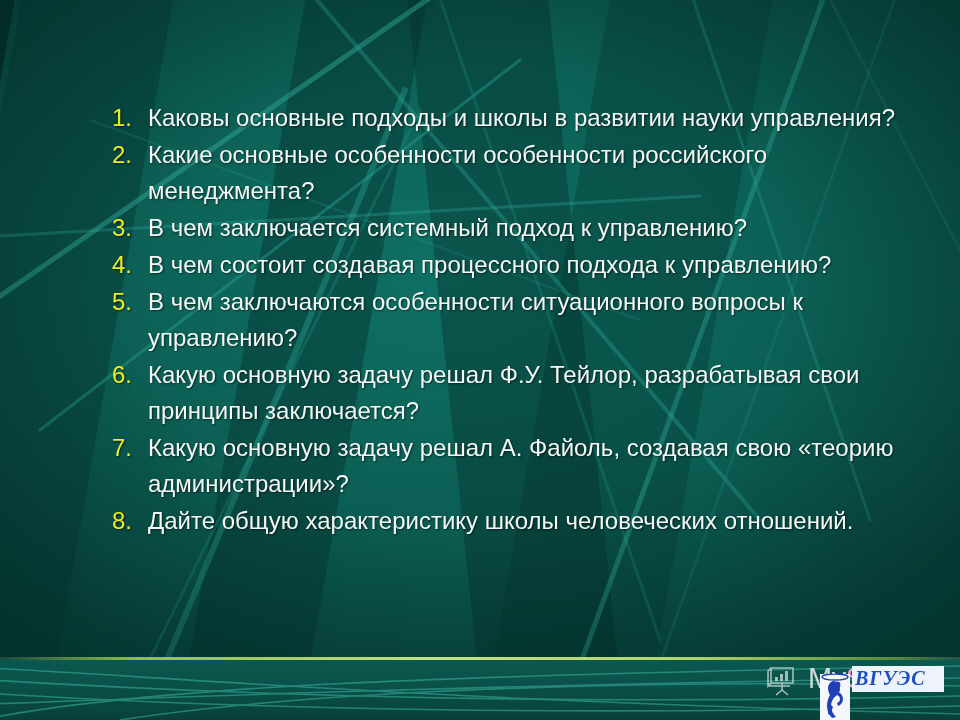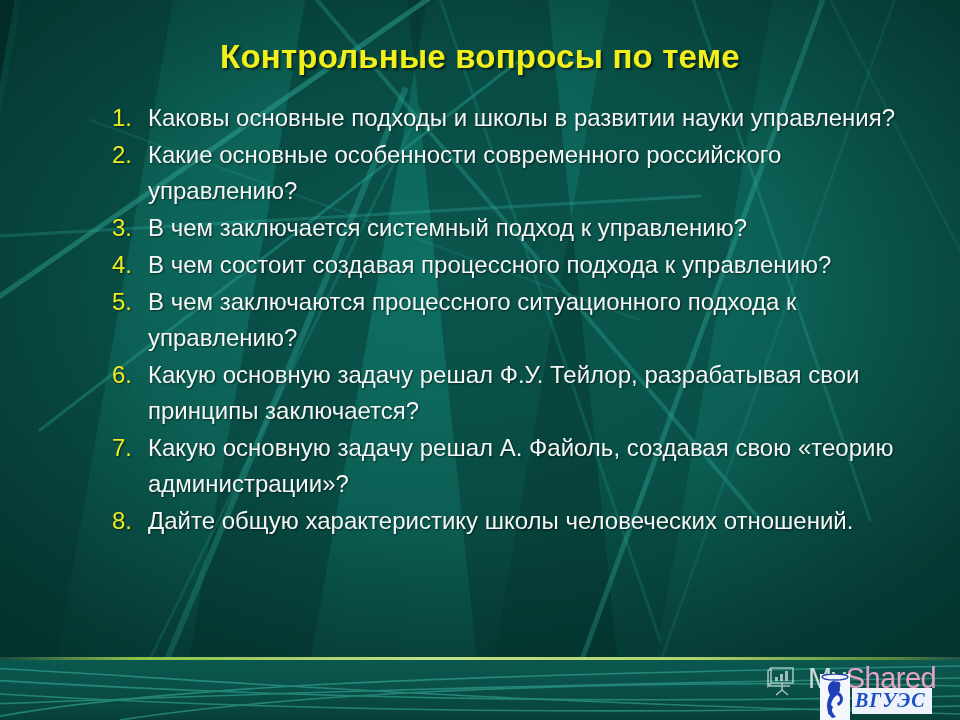--- a/index.html
+++ b/index.html
@@ -152,22 +152,22 @@
     left: 54px;
     top: 14px;
     width: 30px;
     height: 46px;
     background: #f4f7fb;
     overflow: hidden;
   }
   .vgues-text {
     position: absolute;
     left: 86px;
-    top: 28px;
-    width: 80px;
+    top: 6px;
+    width: 92px;
     height: 26px;
     background: #eef3fb;
     overflow: hidden;
   }
   .vgues-text span {
     position: absolute;
     left: 3px; top: 1px;
     font-family: "Liberation Serif", serif;
     font-style: italic;
     font-weight: bold;
@@ -199,47 +199,46 @@
         <line x1="690" y1="-10" x2="870" y2="520" stroke="#2ba292" stroke-width="3" opacity="0.30"></line>
         <line x1="0" y1="236" x2="700" y2="196" stroke="#36b3a0" stroke-width="3" opacity="0.30"></line>
         <line x1="90" y1="120" x2="640" y2="320" stroke="#2ba091" stroke-width="2" opacity="0.22"></line>
         <line x1="820" y1="-20" x2="960" y2="250" stroke="#238f81" stroke-width="3" opacity="0.22"></line>
       </g>
     </svg>
   </div>
 
   <div class="bg-vig"></div>
 
-  <div class="title">Контрольные вопросы по теме</div>
 
   <div class="qlist">
 
     <div class="qitem">
       <div class="qnum">1.</div>
       <div class="qtext">Каковы основные подходы и школы в развитии науки управления?</div>
     </div>
 
     <div class="qitem">
       <div class="qnum">2.</div>
-      <div class="qtext">Какие основные особенности современного российского управлению?</div>
+      <div class="qtext">Какие основные особенности особенности российского менеджмента?</div>
     </div>
 
     <div class="qitem">
       <div class="qnum">3.</div>
       <div class="qtext">В чем заключается системный подход к управлению?</div>
     </div>
 
     <div class="qitem">
       <div class="qnum">4.</div>
       <div class="qtext">В чем состоит создавая процессного подхода к управлению?</div>
     </div>
 
     <div class="qitem">
       <div class="qnum">5.</div>
-      <div class="qtext">В чем заключаются процессного ситуационного подхода к управлению?</div>
+      <div class="qtext">В чем заключаются особенности ситуационного вопросы к управлению?</div>
     </div>
 
     <div class="qitem">
       <div class="qnum">6.</div>
       <div class="qtext">Какую основную задачу решал Ф.У. Тейлор, разрабатывая свои принципы заключается?</div>
     </div>
 
     <div class="qitem">
       <div class="qnum">7.</div>
       <div class="qtext">Какую основную задачу решал А. Файоль, создавая свою «теорию администрации»?</div>

